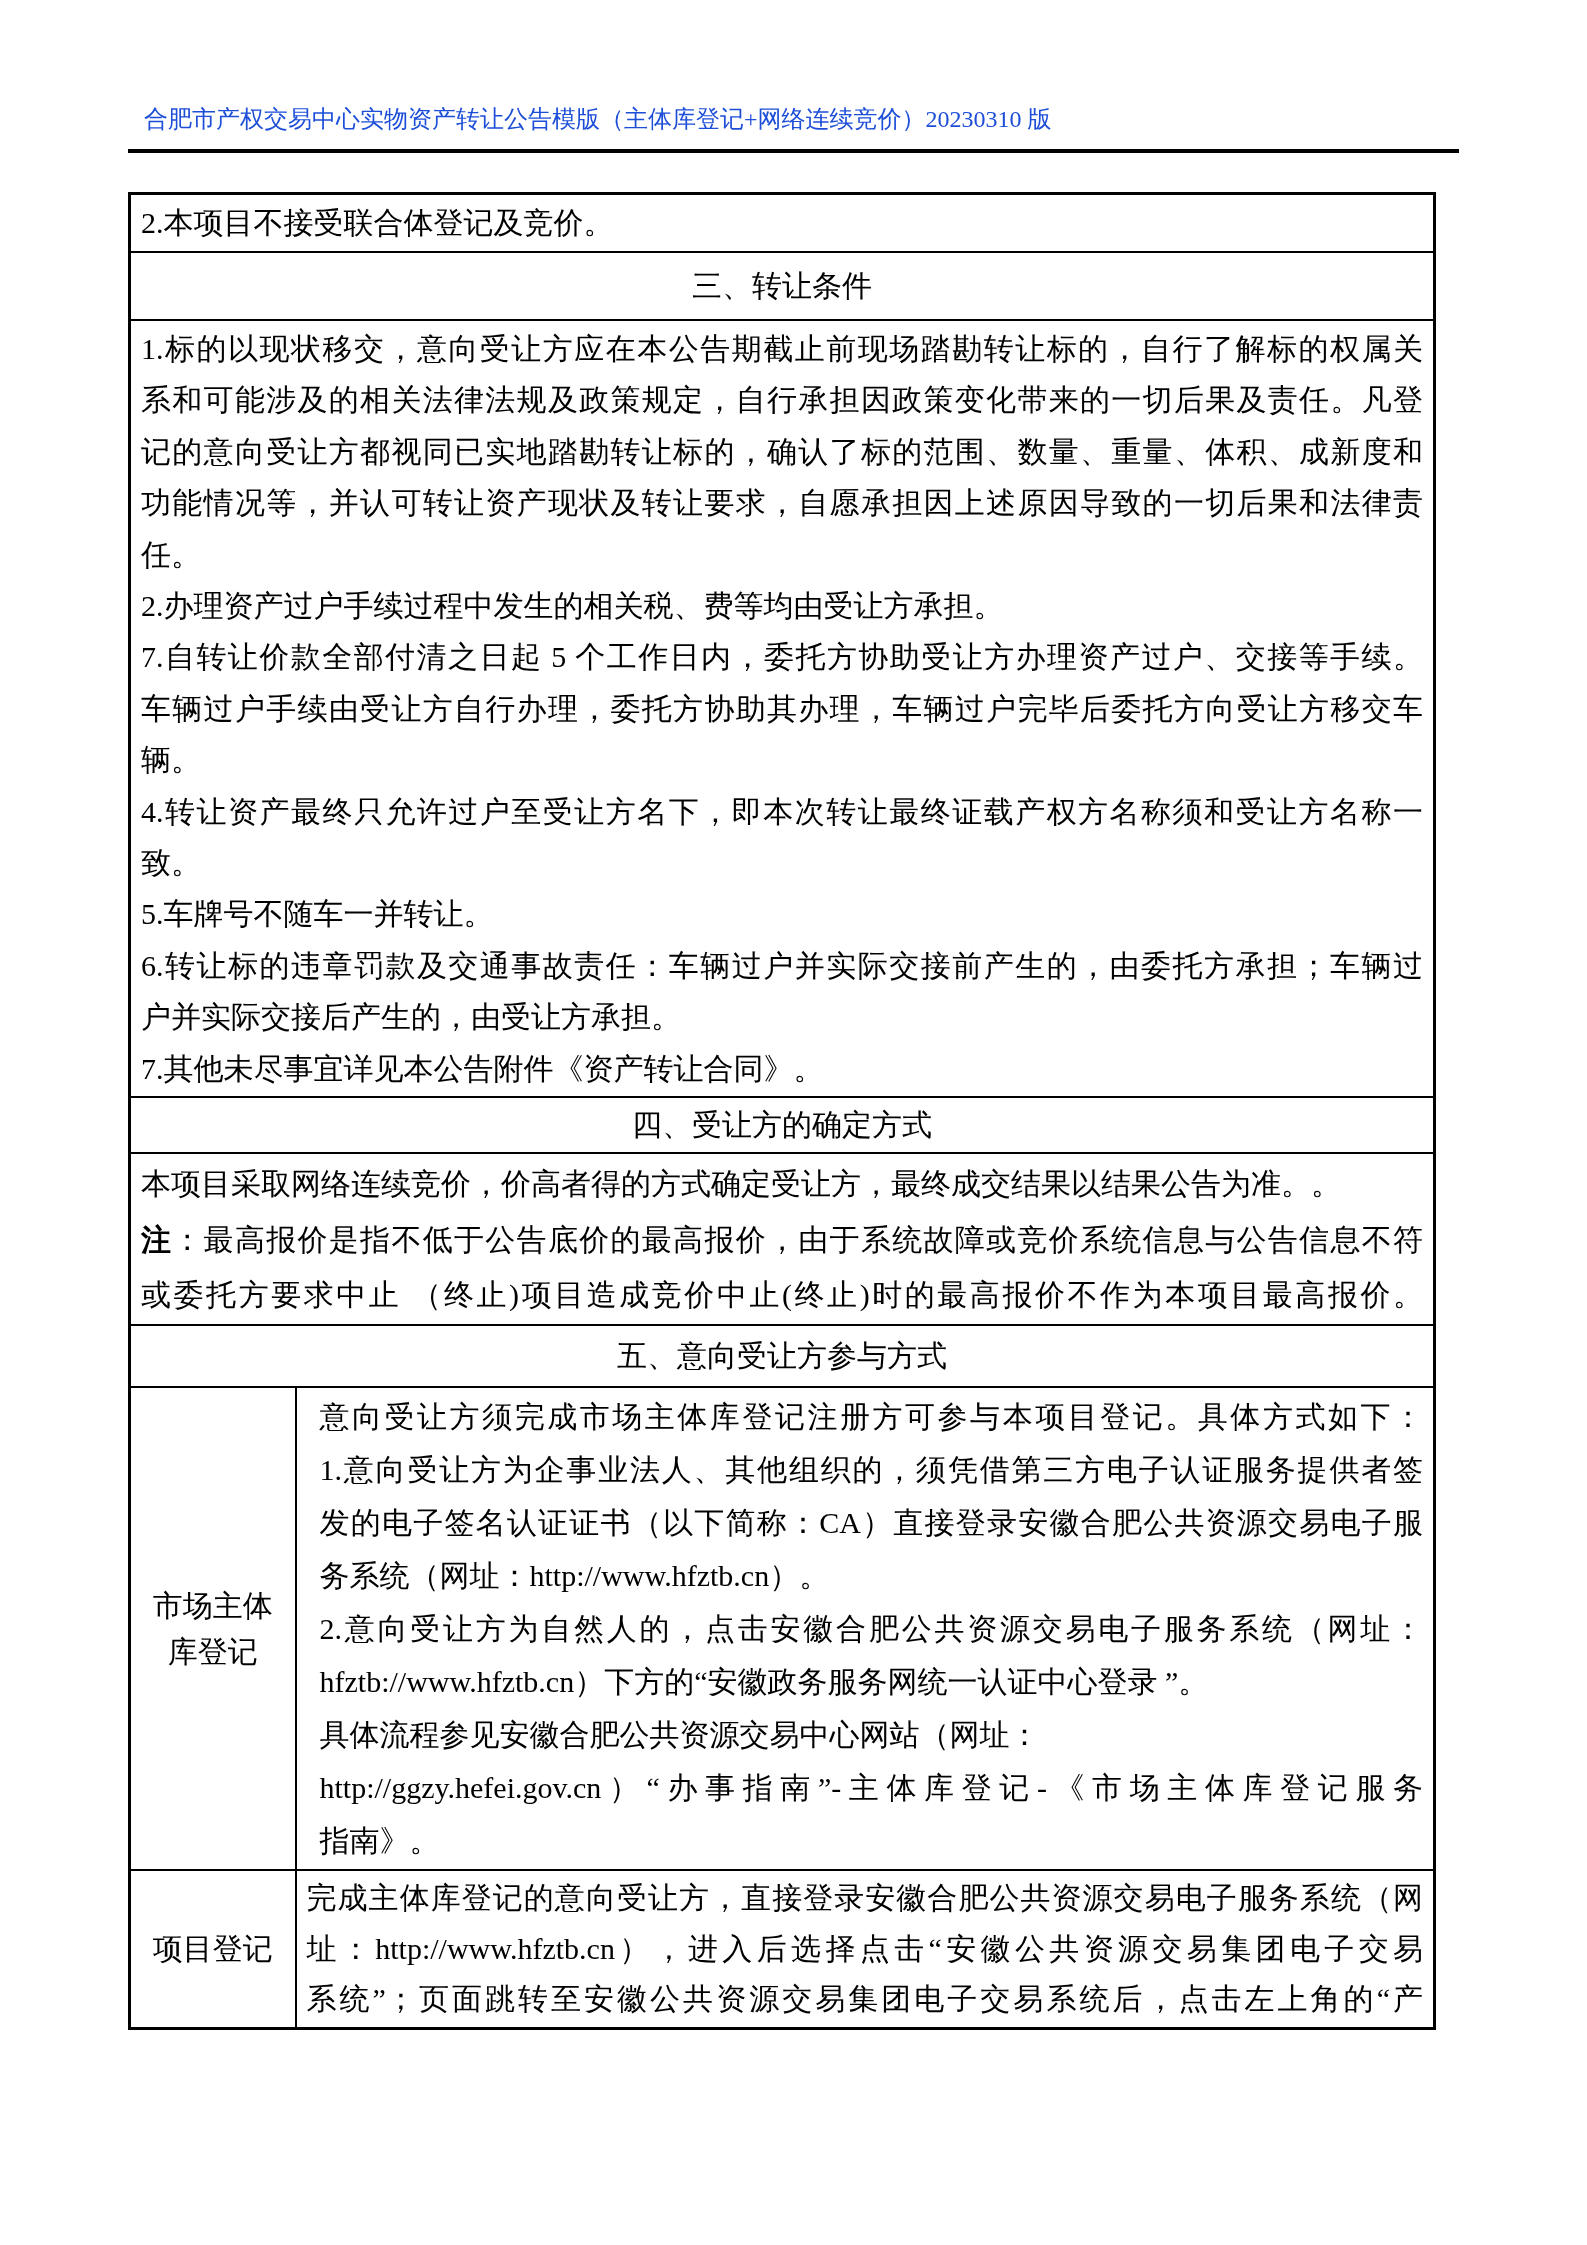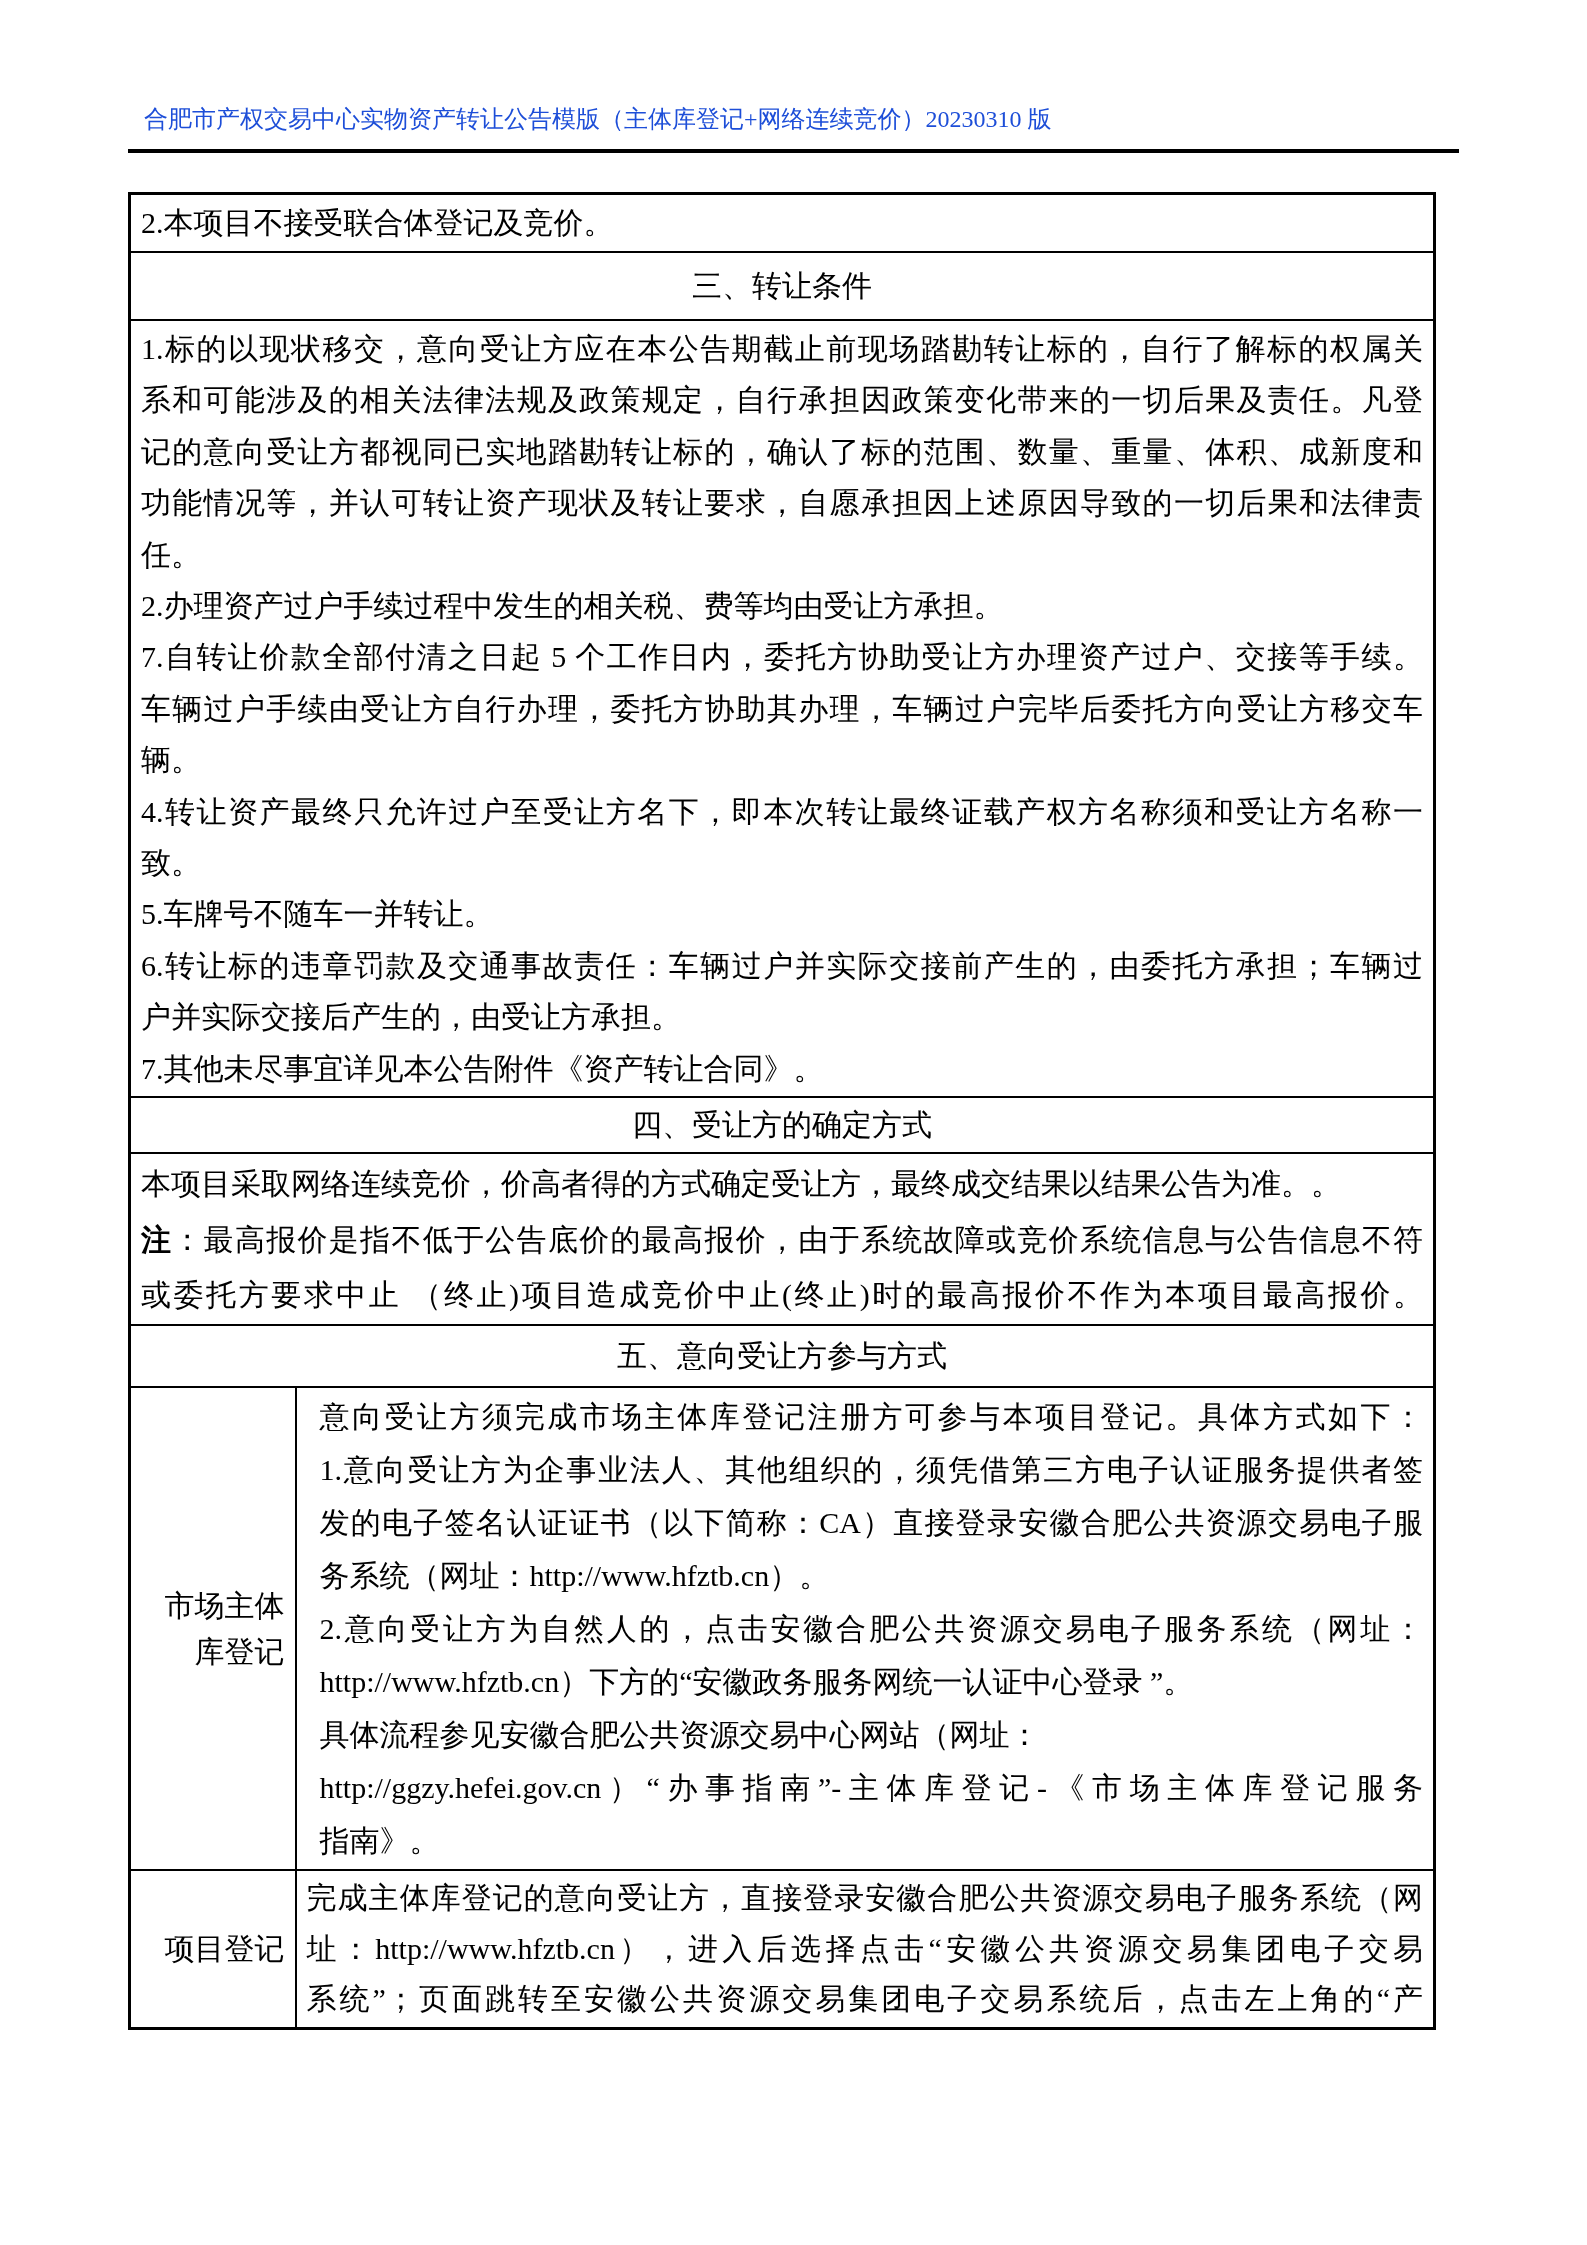--- a/index.html
+++ b/index.html
@@ -41,21 +41,21 @@
   .ln{
     text-align:justify;
     text-align-last:left;
   }
   .ln.full{text-align-last:justify;}
   .s3 .ln{line-height:51.4px;}
   .s4 .ln{line-height:55.4px;}
   .s5a .ln{line-height:53.0px;margin-left:13px;}
   .s5b .ln{line-height:50.5px;}
   td.lab{
-    text-align:right;
+    text-align:center;
     font-size:30px;line-height:46px;
     vertical-align:middle;
     padding:2px 4px;
     margin-top:34px;
   }
   b.note{font-weight:bold;}
 </style>
 </head>
 <body>
 
@@ -121,21 +121,21 @@
       <td class="lab">
         <div>市场主体</div>
         <div>库登记</div>
       </td>
       <td class="body-cell s5a">
         <div class="ln full">意向受让方须完成市场主体库登记注册方可参与本项目登记。具体方式如下：</div>
         <div class="ln full">1.意向受让方为企事业法人、其他组织的，须凭借第三方电子认证服务提供者签</div>
         <div class="ln full">发的电子签名认证证书（以下简称：CA）直接登录安徽合肥公共资源交易电子服</div>
         <div class="ln">务系统（网址：http://www.hfztb.cn）。</div>
         <div class="ln full">2.意向受让方为自然人的，点击安徽合肥公共资源交易电子服务系统（网址：</div>
-        <div class="ln">http://www.hfztb.cn）下方的“安徽政务服务网统一认证中心登录 ”。</div>
+        <div class="ln">hfztb://www.hfztb.cn）下方的“安徽政务服务网统一认证中心登录 ”。</div>
         <div class="ln">具体流程参见安徽合肥公共资源交易中心网站（网址：</div>
         <div class="ln full">http://ggzy.hefei.gov.cn）“办事指南”-主体库登记-《市场主体库登记服务</div>
         <div class="ln">指南》。</div>
       </td>
     </tr>
 
     <tr>
       <td class="lab">
         <div>项目登记</div>
       </td>

